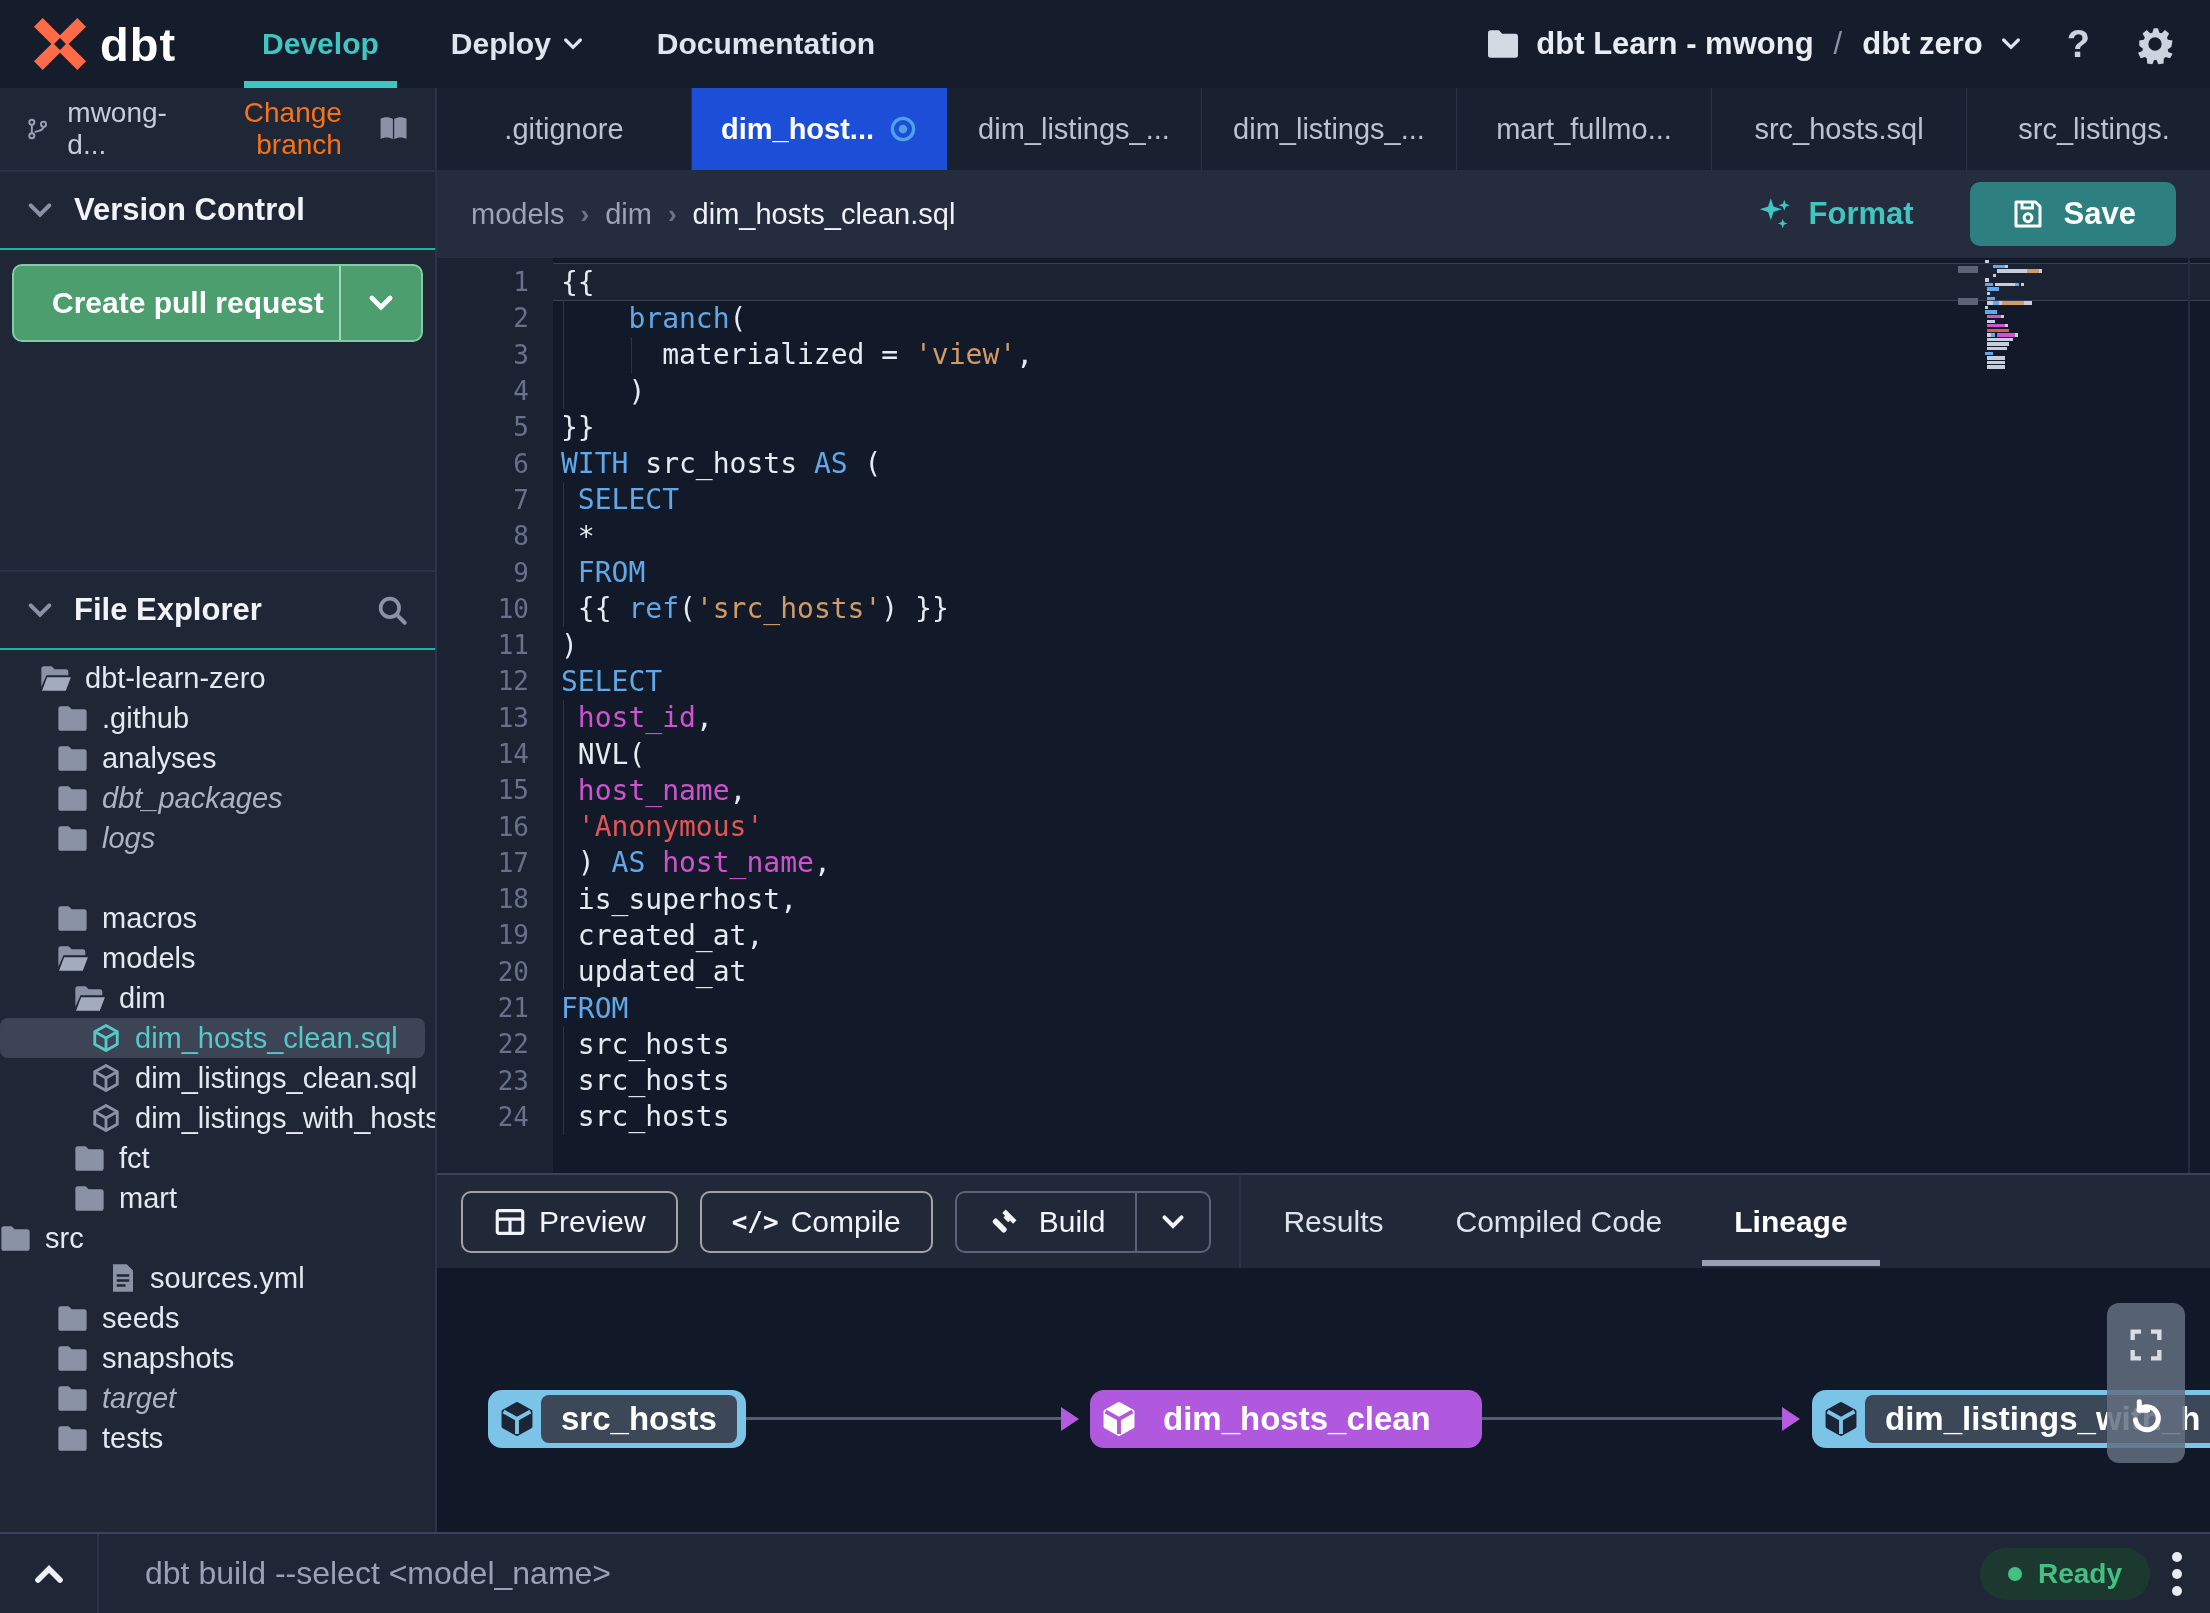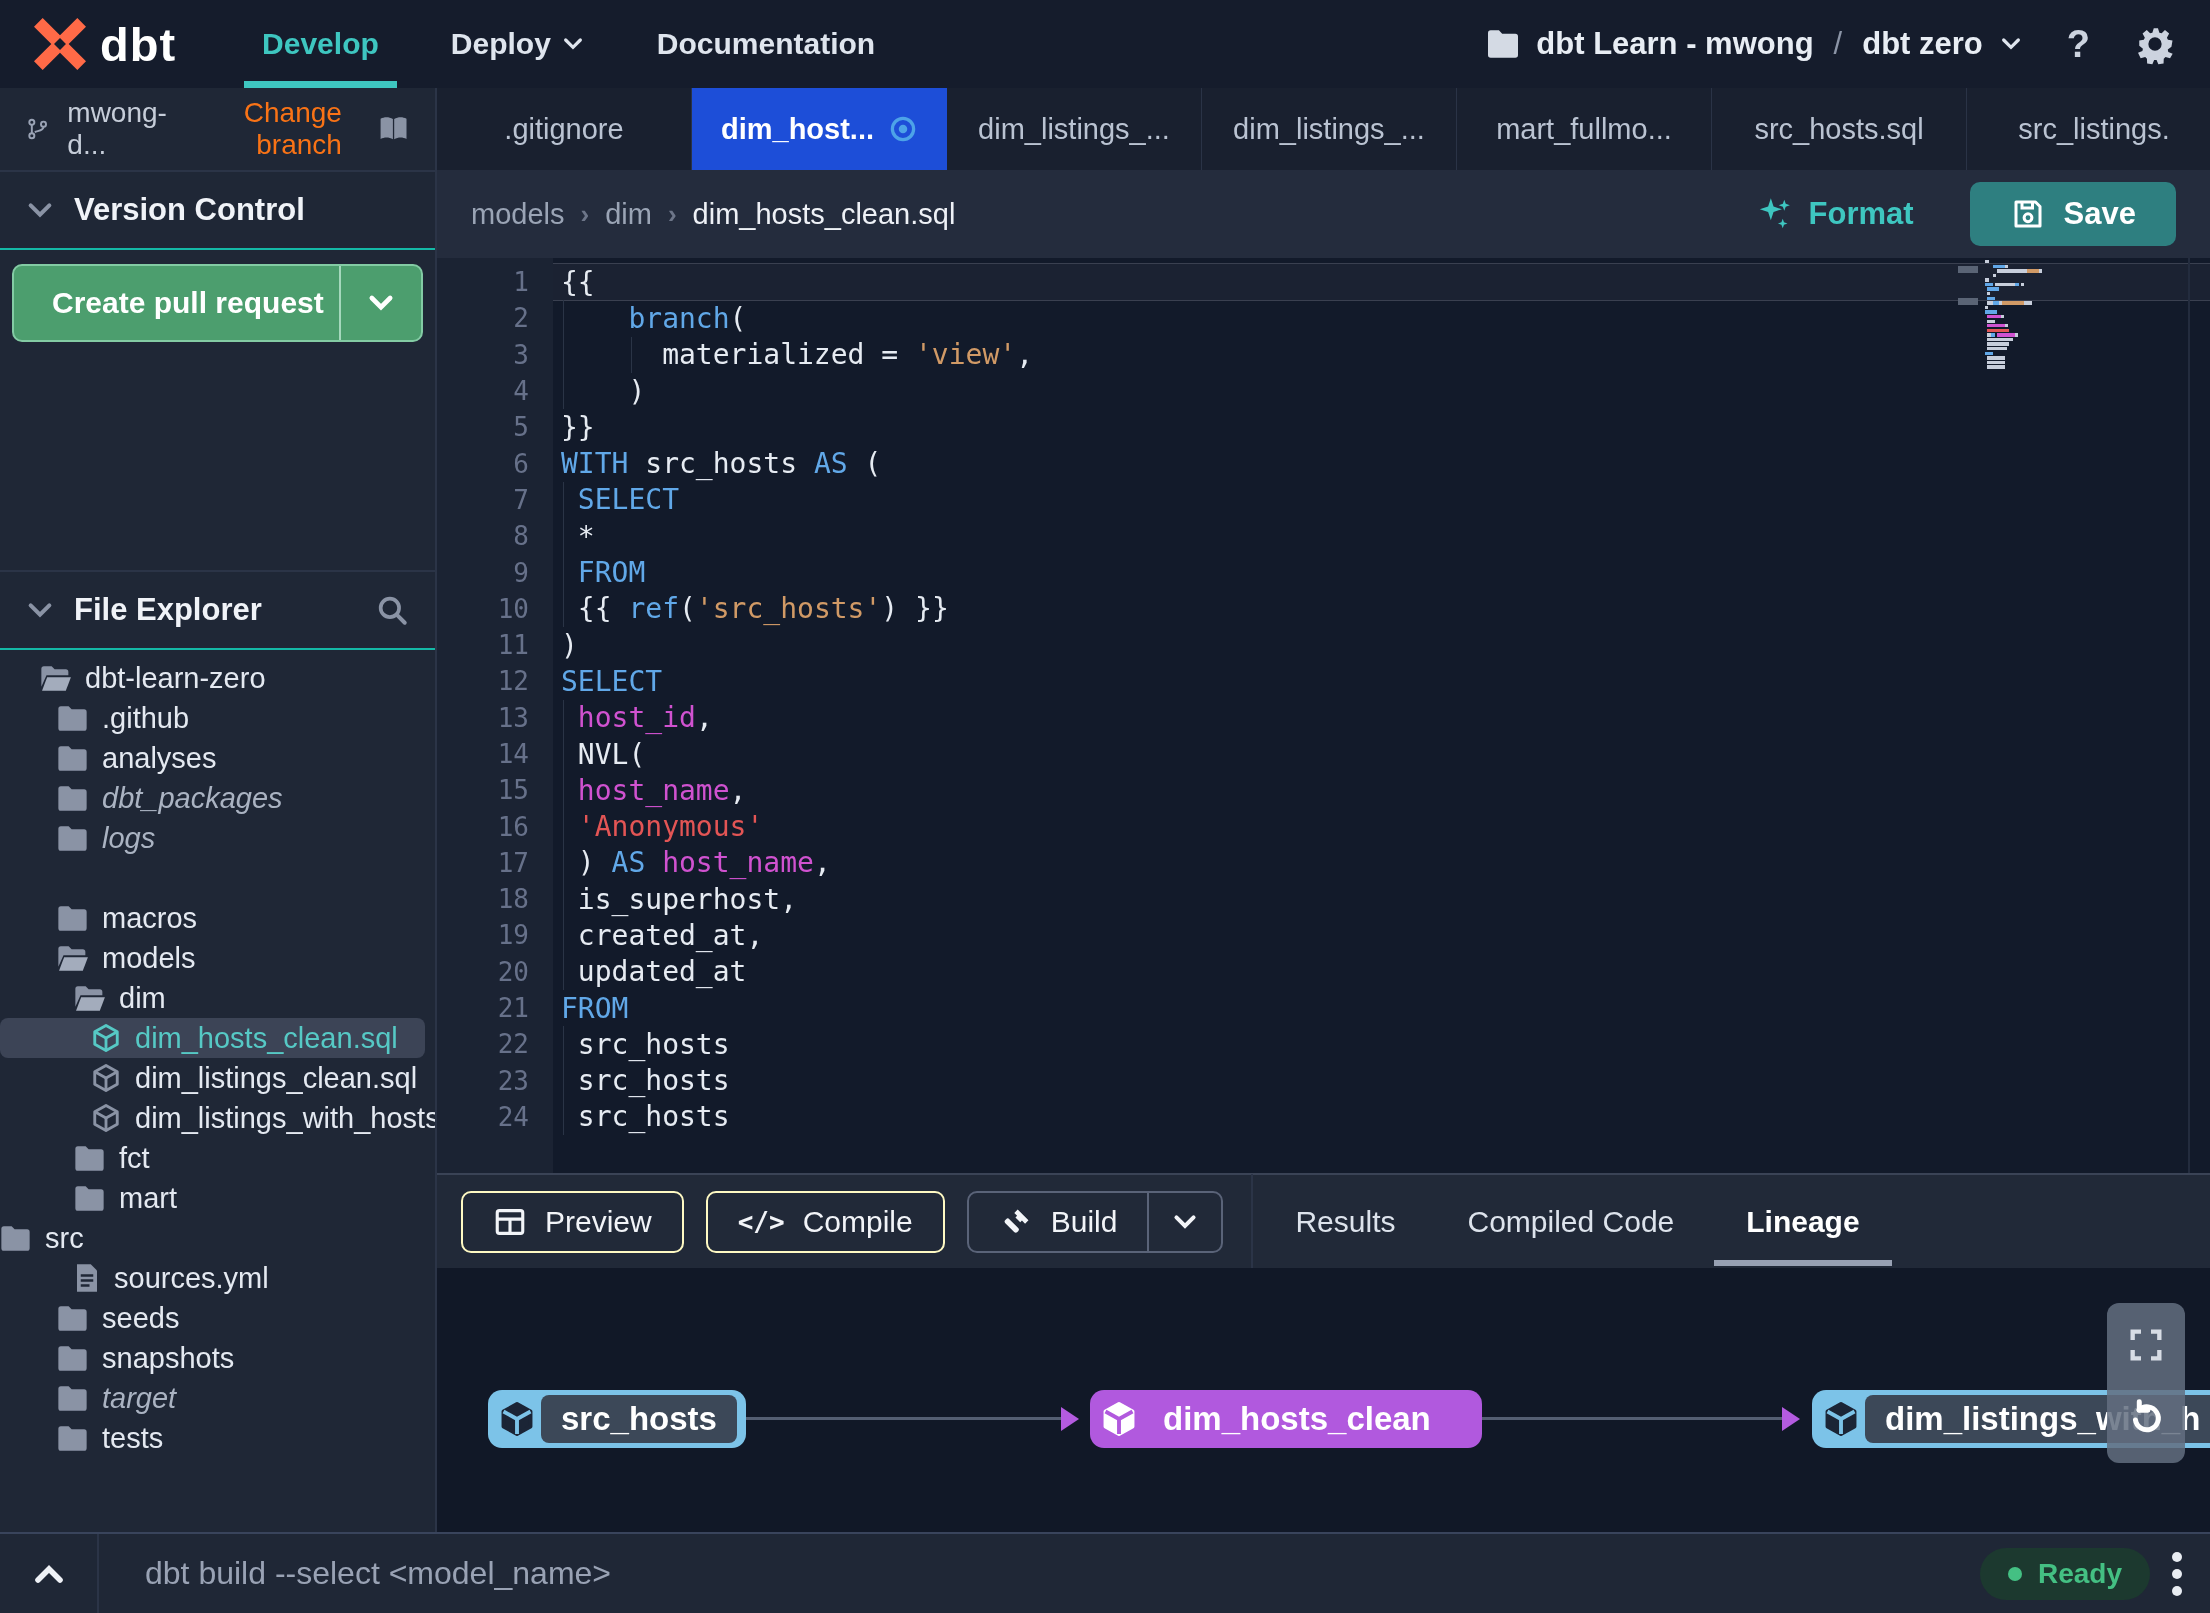--- a/index.html
+++ b/index.html
@@ -73,21 +73,21 @@
   .tok-p{color:#e6ebf2}.tok-kw{color:#61a8e8}.tok-str{color:#d19a66}.tok-err{color:#e35555}.tok-var{color:#d052d0}
   .guide{position:absolute;top:0;bottom:0;width:1px;background:#2a3446;}
   #minimap{position:absolute;left:1548px;top:2px;width:150px;}
   .mm-row{height:3.4px;margin-bottom:1.2px;display:flex;}
   .mm-row span{height:100%;display:block;}
   .mm-mark{position:absolute;width:20px;height:7px;background:#5a6475;}
   #editor-divider{position:absolute;left:1751px;top:0;bottom:0;width:2px;background:#232c3e;}
   
   #toolbar{position:absolute;left:437px;top:1173px;width:1773px;height:95px;background:#212938;
            border-top:2px solid #3a4356;display:flex;align-items:center;box-sizing:border-box;}
-  .tb-btn{display:flex;align-items:center;gap:18px;height:62px;border:2px solid #fef9c3;border-radius:10px;
+  .tb-btn{display:flex;align-items:center;gap:12px;height:62px;border:2px solid #a3a3a3;border-radius:10px;
           padding:0 30px;font-size:30px;font-weight:500;color:#f2f4f8;cursor:pointer;box-sizing:border-box;}
   .tb-btn .glyph{font-family:"DejaVu Sans Mono",monospace;font-weight:700;font-size:26px;}
   #btn-preview{margin-left:24px;}
   #btn-compile{margin-left:22px;}
   .build-group{display:flex;align-items:stretch;height:62px;border:2px solid #5a6378;border-radius:10px;
                margin-left:22px;overflow:hidden;box-sizing:border-box;}
   .build-main{display:flex;align-items:center;gap:18px;padding:0 30px;font-size:30px;font-weight:500;color:#f2f4f8;cursor:pointer;}
   .build-split{width:72px;display:flex;align-items:center;justify-content:center;border-left:2px solid #5a6378;cursor:pointer;}
   #tb-divider{width:2px;height:95px;background:#2b3447;margin-left:28px;}
   #panel-tabs{display:flex;align-items:stretch;height:100%;margin-left:36px;gap:60px;}
@@ -332,21 +332,21 @@
           <span class="lbl">mart</span>
         </div>
         <div class="tree-row" style="">
           <span style="color: rgb(138, 147, 165); display: flex;">
             <svg width="31" height="27" viewBox="0 0 24 21">
               <path d="M1 3a2 2 0 0 1 2-2h6l2.3 2.4H21a2 2 0 0 1 2 2V18a2 2 0 0 1-2 2H3a2 2 0 0 1-2-2Z" fill="#8a93a5"></path>
             </svg>
           </span>
           <span class="lbl">src</span>
         </div>
-        <div class="tree-row" style="padding-left: 74px; align-items: center;">
+        <div class="tree-row" style="padding-left: 110px; align-items: center;">
           <span style="color: rgb(138, 147, 165); display: flex;">
             <svg width="26" height="30" viewBox="0 0 20 24">
               <path d="M2 1h11l5 5v17H2Z" fill="#8a93a5"></path>
               <rect x="5" y="9" width="10" height="2" fill="#1f2736"></rect>
               <rect x="5" y="13" width="10" height="2" fill="#1f2736"></rect>
               <rect x="5" y="17" width="7" height="2" fill="#1f2736"></rect>
             </svg>
           </span>
           <span class="lbl">sources.yml</span>
         </div>

